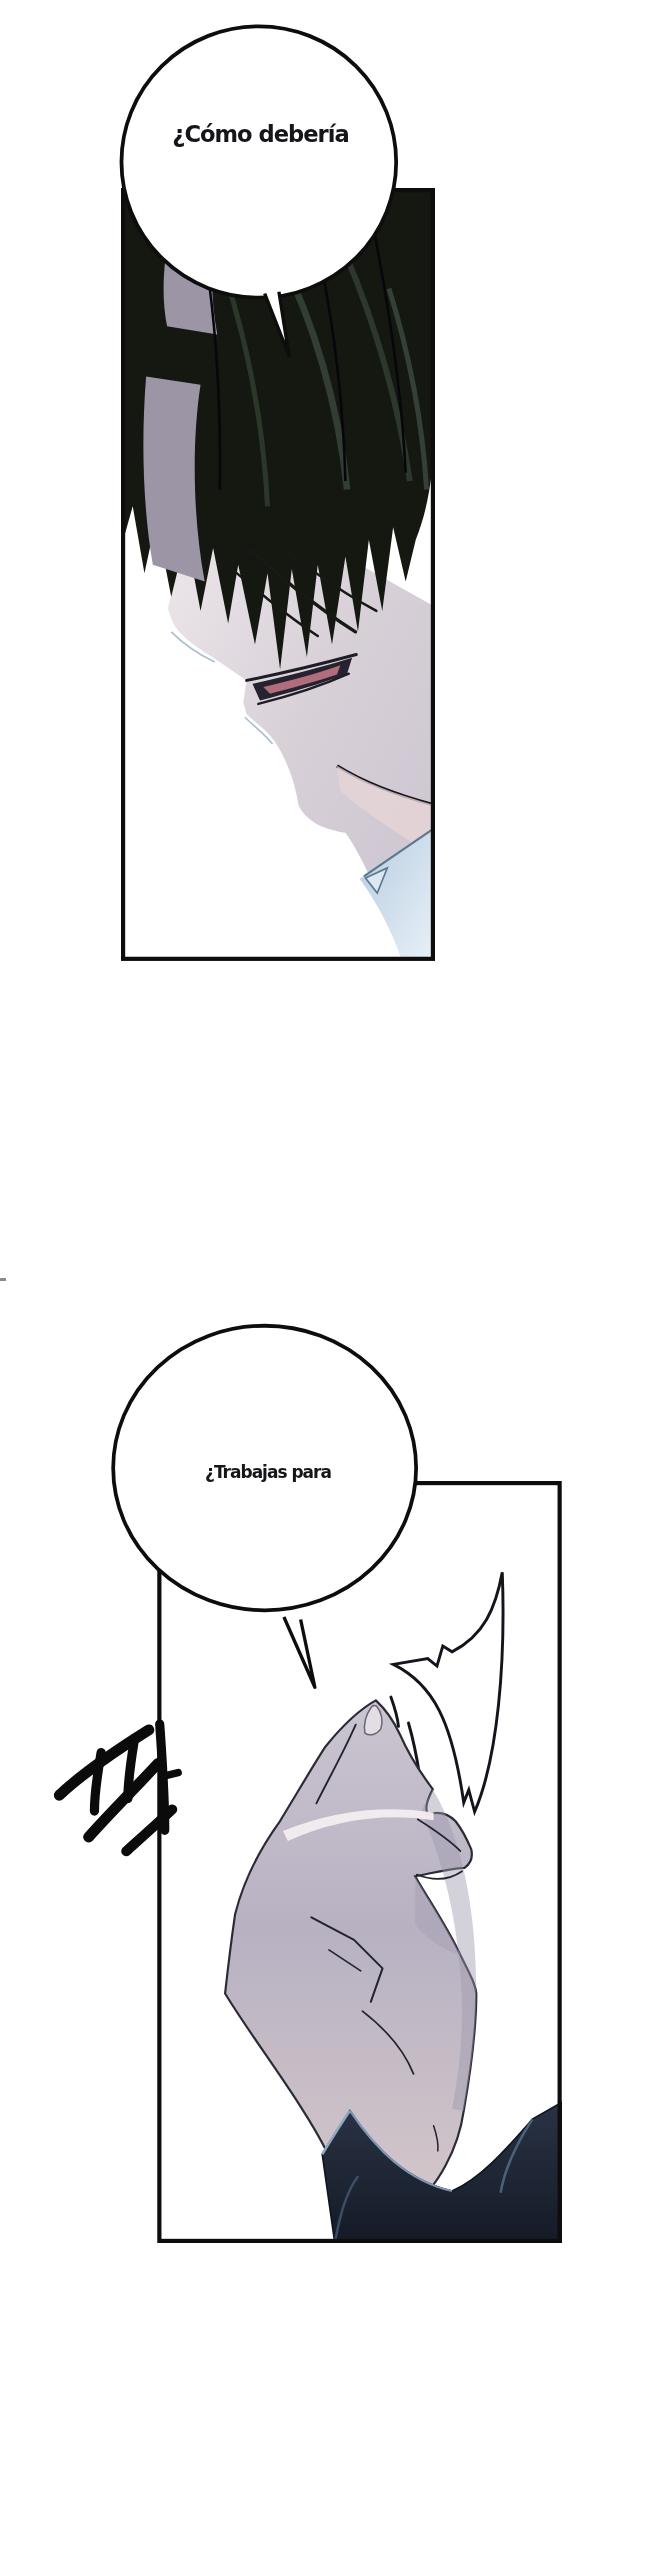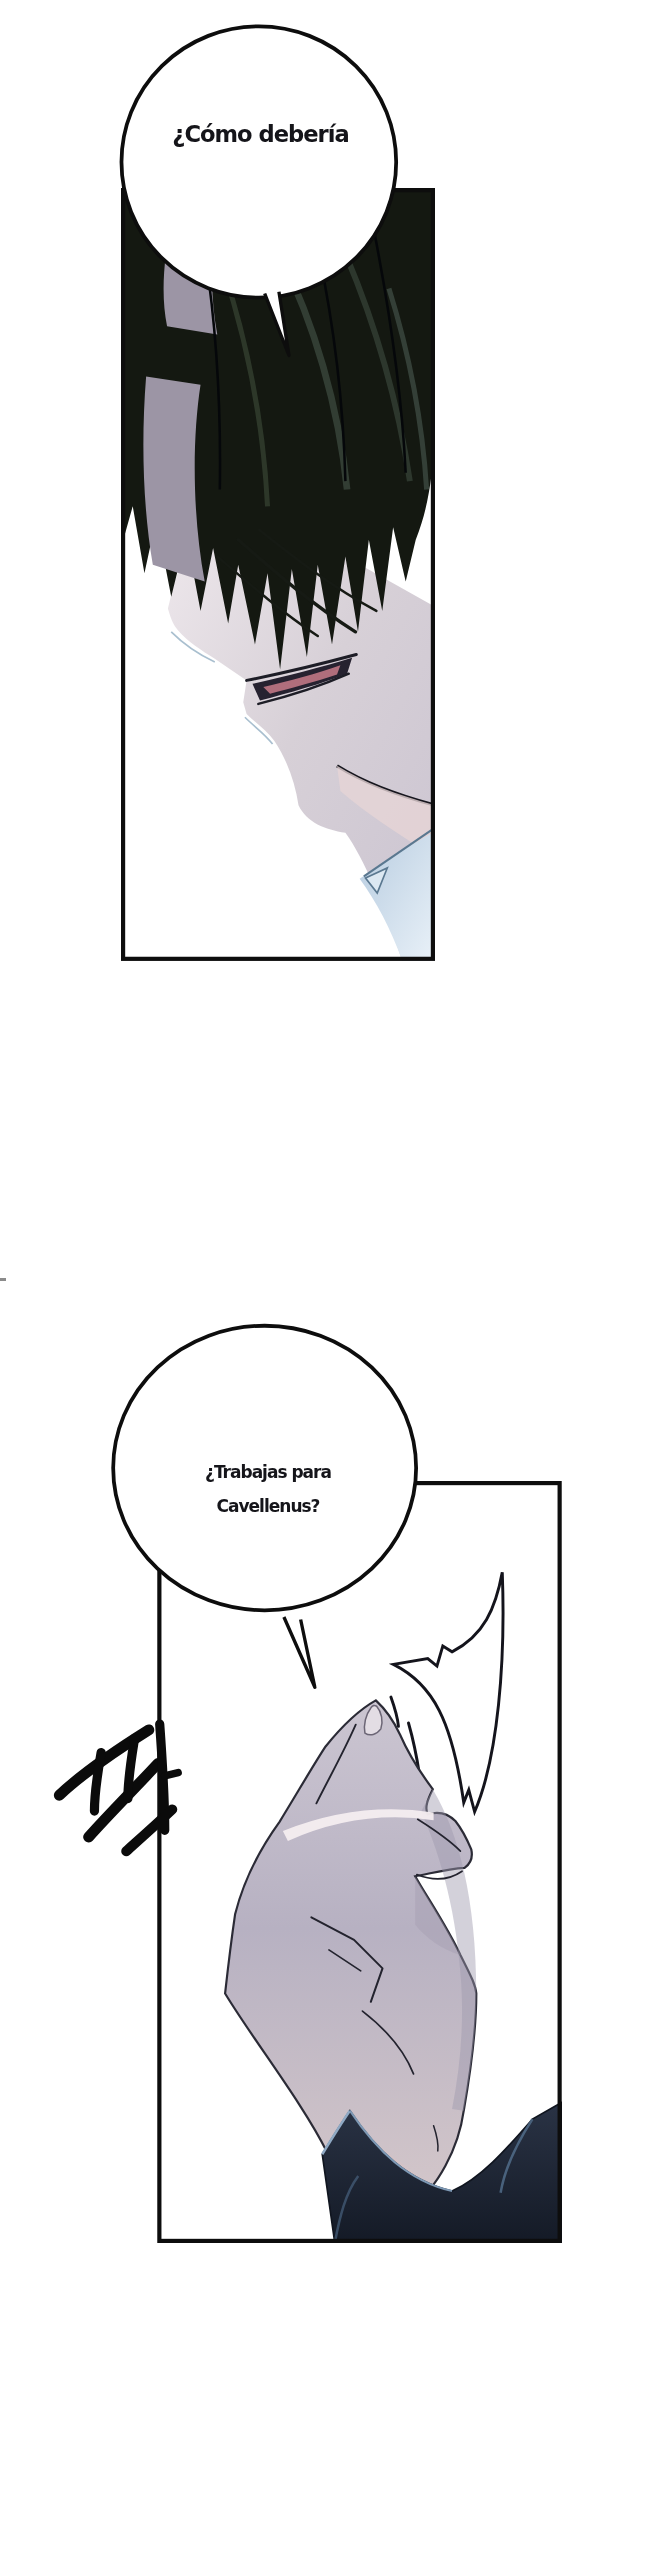--- a/index.html
+++ b/index.html
@@ -175,21 +175,20 @@
   </div>
 
   <div class="bubble" style="left:109px;top:1322px;width:318px;height:369px;z-index:5;">
     <svg width="318" height="369" viewBox="0 0 380 440">
       <ellipse cx="186" cy="174" rx="181" ry="170" fill="#ffffff" stroke="#0d0d0d" stroke-width="4.5"></ellipse>
       <path d="M209,352 L246,436 L229,355 Z" fill="#ffffff"></path>
       <path d="M209,352 L246,436 L229,355" fill="none" stroke="#0d0d0d" stroke-width="4" stroke-linejoin="round"></path>
     </svg>
     <div class="bubble-text" id="bubble2-text">
       <span class="ln">¿Trabajas para</span>
-      <span class="ln">Cavellenus?</span>
     </div>
   </div>
 
   <div class="sfx">
     <span class="visually-hidden">딱</span>
     <svg width="151" height="159" viewBox="0 0 180 190" fill="none" stroke="#0b0b0b" stroke-linecap="round">
       <path d="M30,103 C60,75 105,45 137,25" stroke-width="13"></path>
       <path d="M65,153 C90,125 120,95 148,65" stroke-width="13"></path>
       <path d="M80,52 C76,75 72,98 72,122" stroke-width="11"></path>
       <path d="M120,35 C116,60 112,83 112,107" stroke-width="11"></path>

